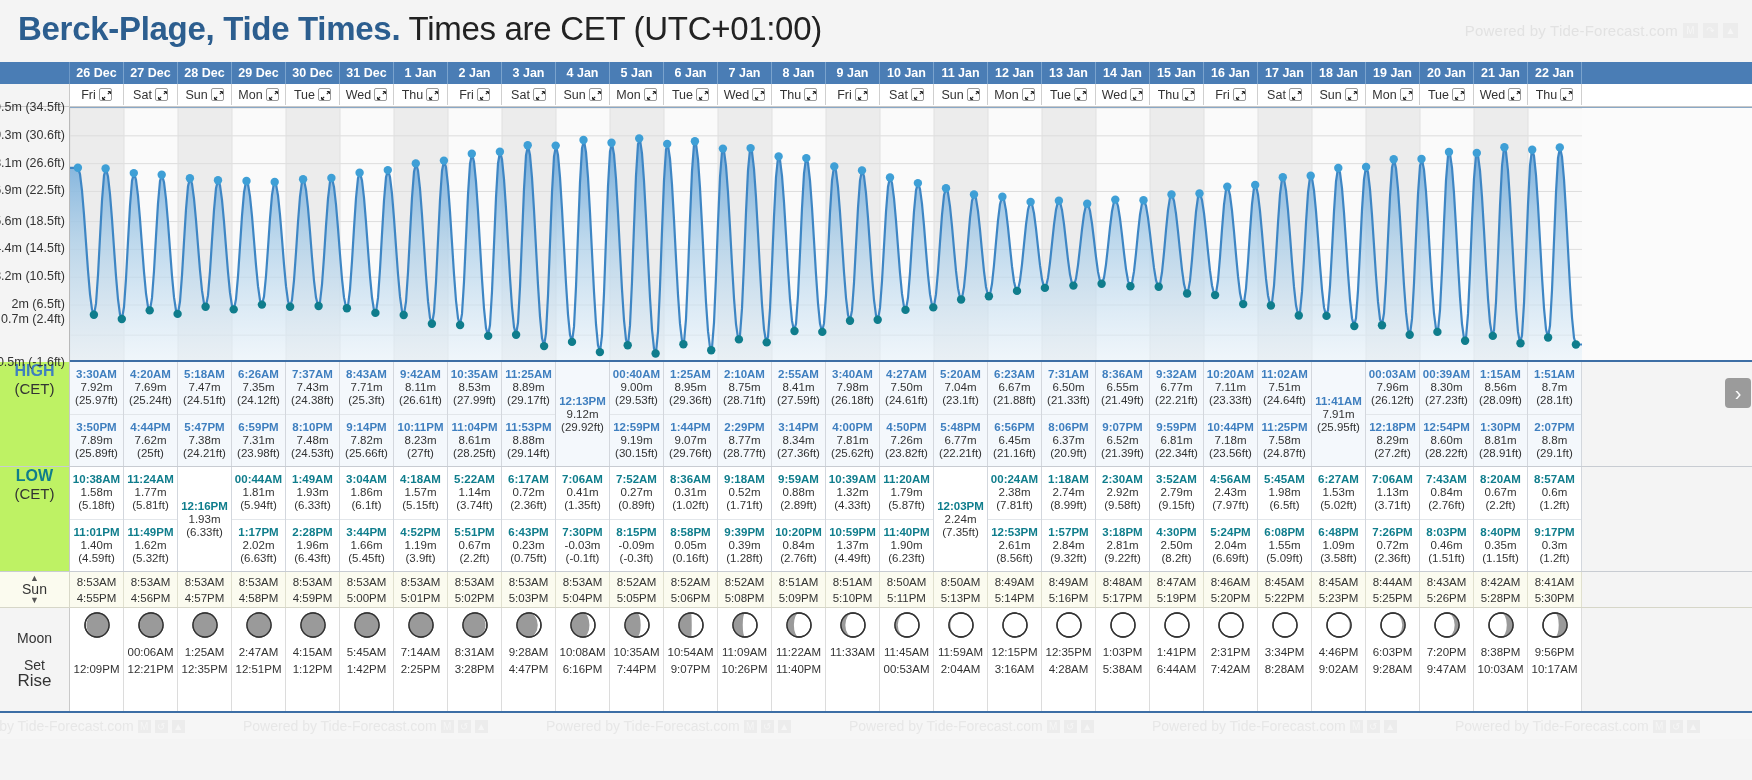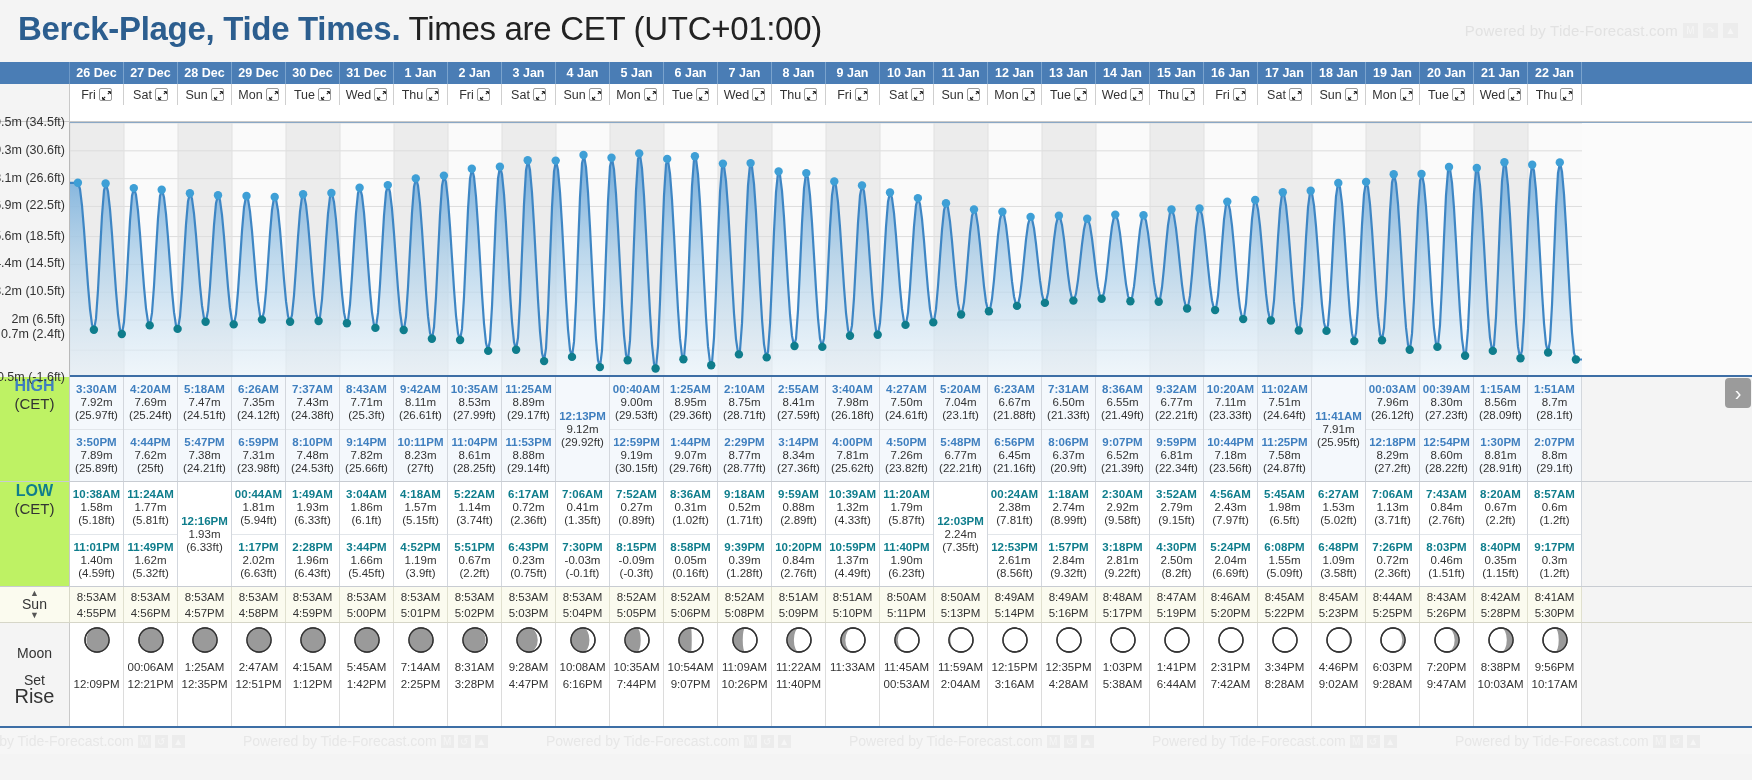--- a/index.html
+++ b/index.html
@@ -24,21 +24,21 @@
   .row { display:flex; }
 
   
   .daterow { background:#4a7db5; height:22px; }
   .daterow .lbl-col { background:#4a7db5; border-right:1px solid #6e99c7;}
   .datecell {
     width:54px; min-width:54px; height:22px; line-height:22px; text-align:center;
     color:#fff; font-size:12.5px; font-weight:bold; border-right:1px solid #7aa3cd;
   }
   
-  .dayrow { background:#ffffff; height:38px; border-bottom:1px solid #c8c8c8; }
+  .dayrow { background:#ffffff; height:23px; border-bottom:1px solid #c8c8c8; }
   .dayrow .lbl-col { background:#f4f4f4; border-right:1px solid #c9c9c9;}
   .daycell {
     width:54px; min-width:54px; height:21px; border-right:1px solid #cfcfcf;
     display:flex; align-items:center; justify-content:center; gap:3px;
     font-size:12.5px; color:#333; background:#fff;
   }
   .expand {
     width:13px; height:13px; border:1px solid #9a9a9a; border-radius:2px;
     background:#fff; position:relative; flex:0 0 auto;
   }
@@ -1385,21 +1385,21 @@
             <span>8:41AM</span>
             <span>5:30PM</span>
           </div>
         </div>
     </div>
 
     <div class="row moonrow">
       <div class="moonlabel">
         <span>Moon</span>
         <span class="sr">Set</span>
-        <span style="font-size:20px;line-height:16px;">Rise</span>
+        <span style="font-size:17px;line-height:16px;">Rise</span>
       </div>
       <div id="moons" style="display:flex">
           <div class="mooncol">
             <span><svg class="moonicon" viewBox="0 0 26 26">
                 <circle cx="13" cy="13" r="12" fill="#ffffff" stroke="#333" stroke-width="1.3"></circle>
                 <path d="M 13 1 A 12 12 0 0 1 13 25 A 10.51568016052636 12 0 0 1 13 1 Z" fill="#9a9a9a"></path>
                 <circle cx="13" cy="13" r="12" fill="none" stroke="#333" stroke-width="1.3"></circle>
               </svg></span>
             <div class="mt first">&nbsp;</div>
             <div class="mt">12:09PM</div>

